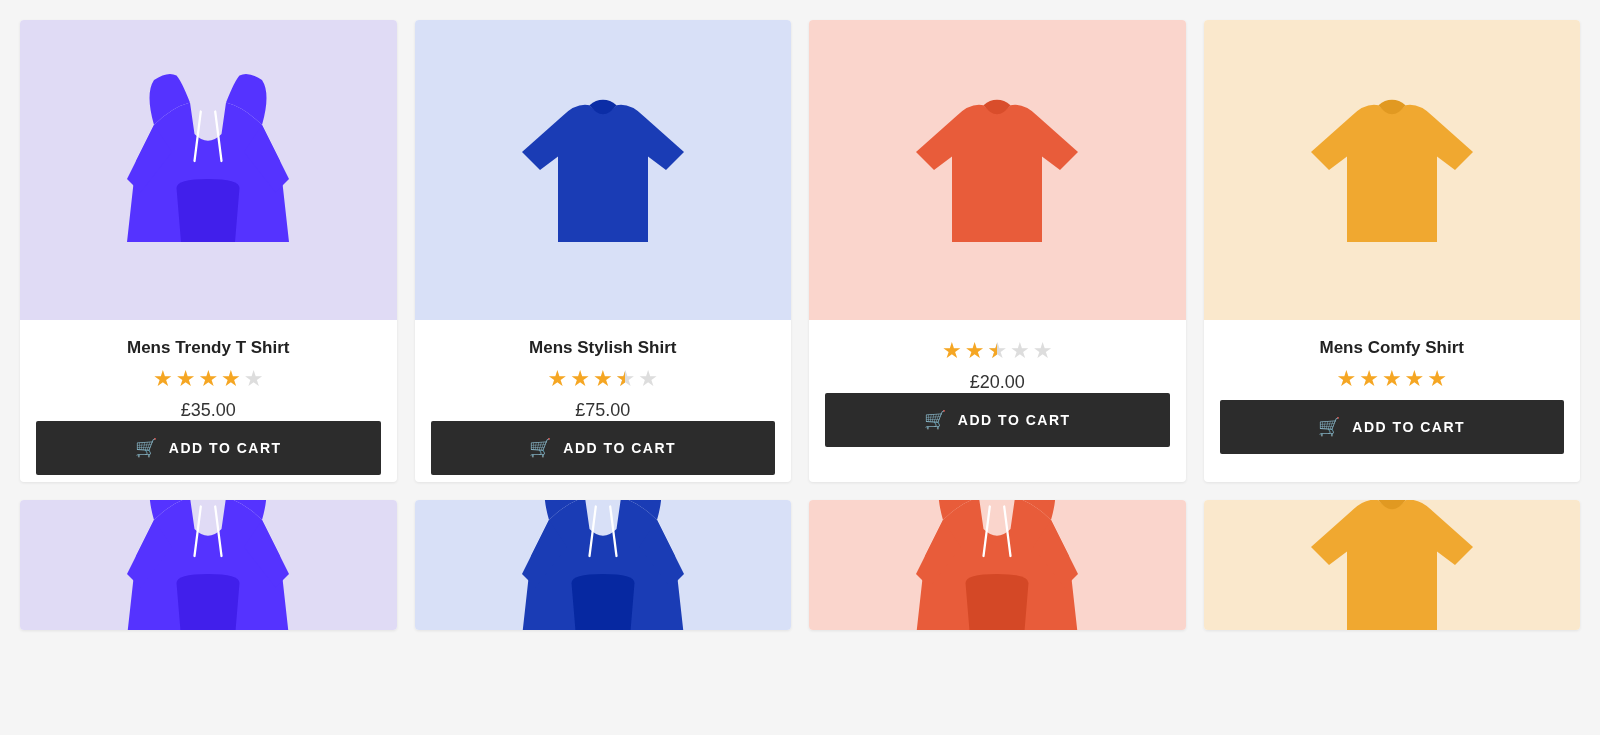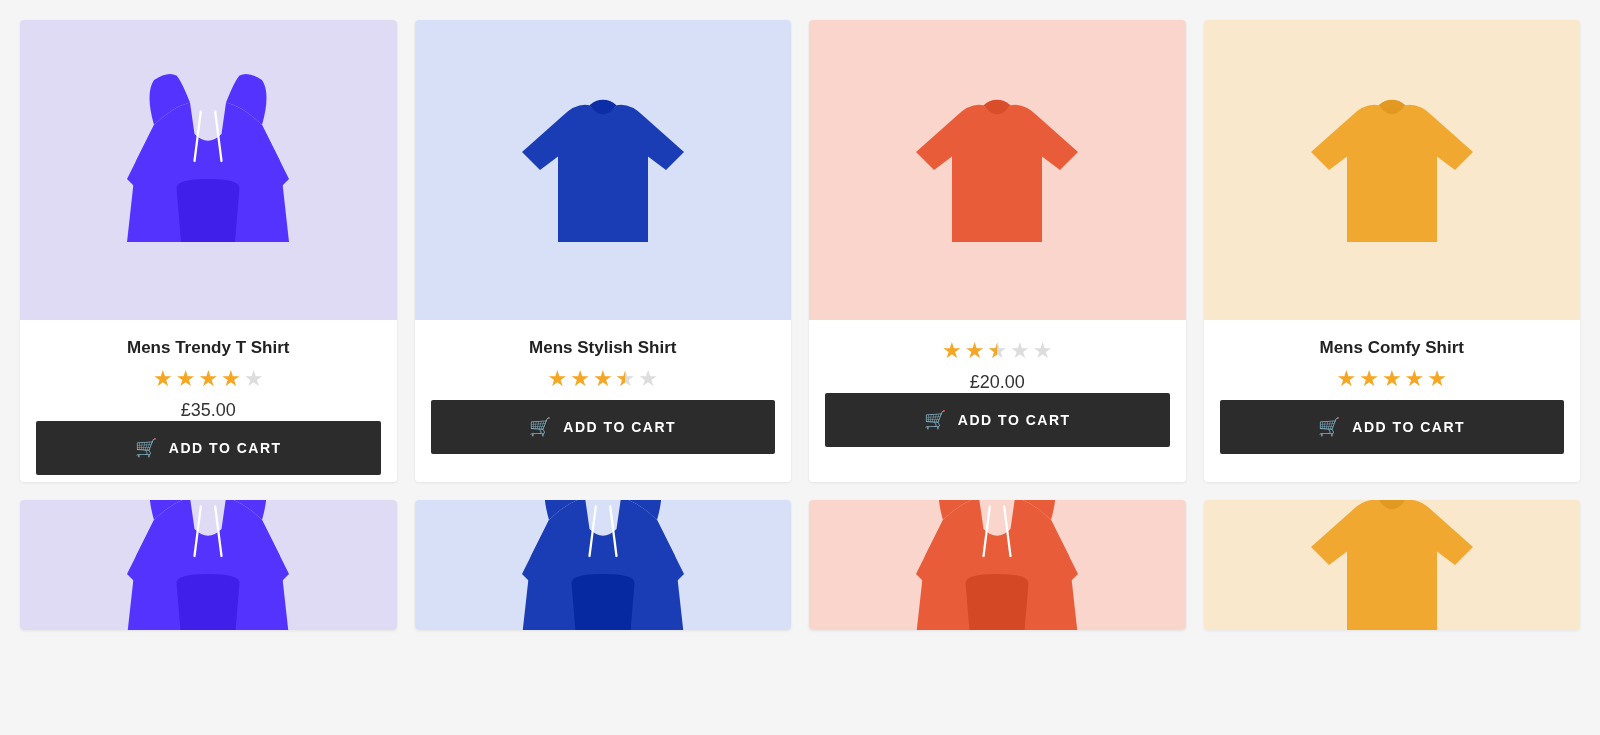--- a/index.html
+++ b/index.html
@@ -148,20 +148,21 @@
       <div class="stars">
           <span class="star">★</span>
           <span class="star">★</span>
           <span class="star">★</span>
           <span class="star" style="position:relative;display:inline-block;">
         <span style="color:#ddd;">★</span>
         <span style="position:absolute;left:0;top:0;width:50%;overflow:hidden;color:#f5a623;">★</span>
       </span>
           <span class="star empty">★</span>
         </div>
+      <div class="product-price">£75.00</div>
       <button class="add-to-cart-btn">
         <span class="cart-icon">🛒</span>
         <span>ADD TO CART</span>
       </button>
     </div>
   </div>
     <div class="product-card">
     <div class="product-image-area" style="background:#fad5cc;">
 
     <svg viewBox="0 0 200 220" xmlns="http://www.w3.org/2000/svg">

